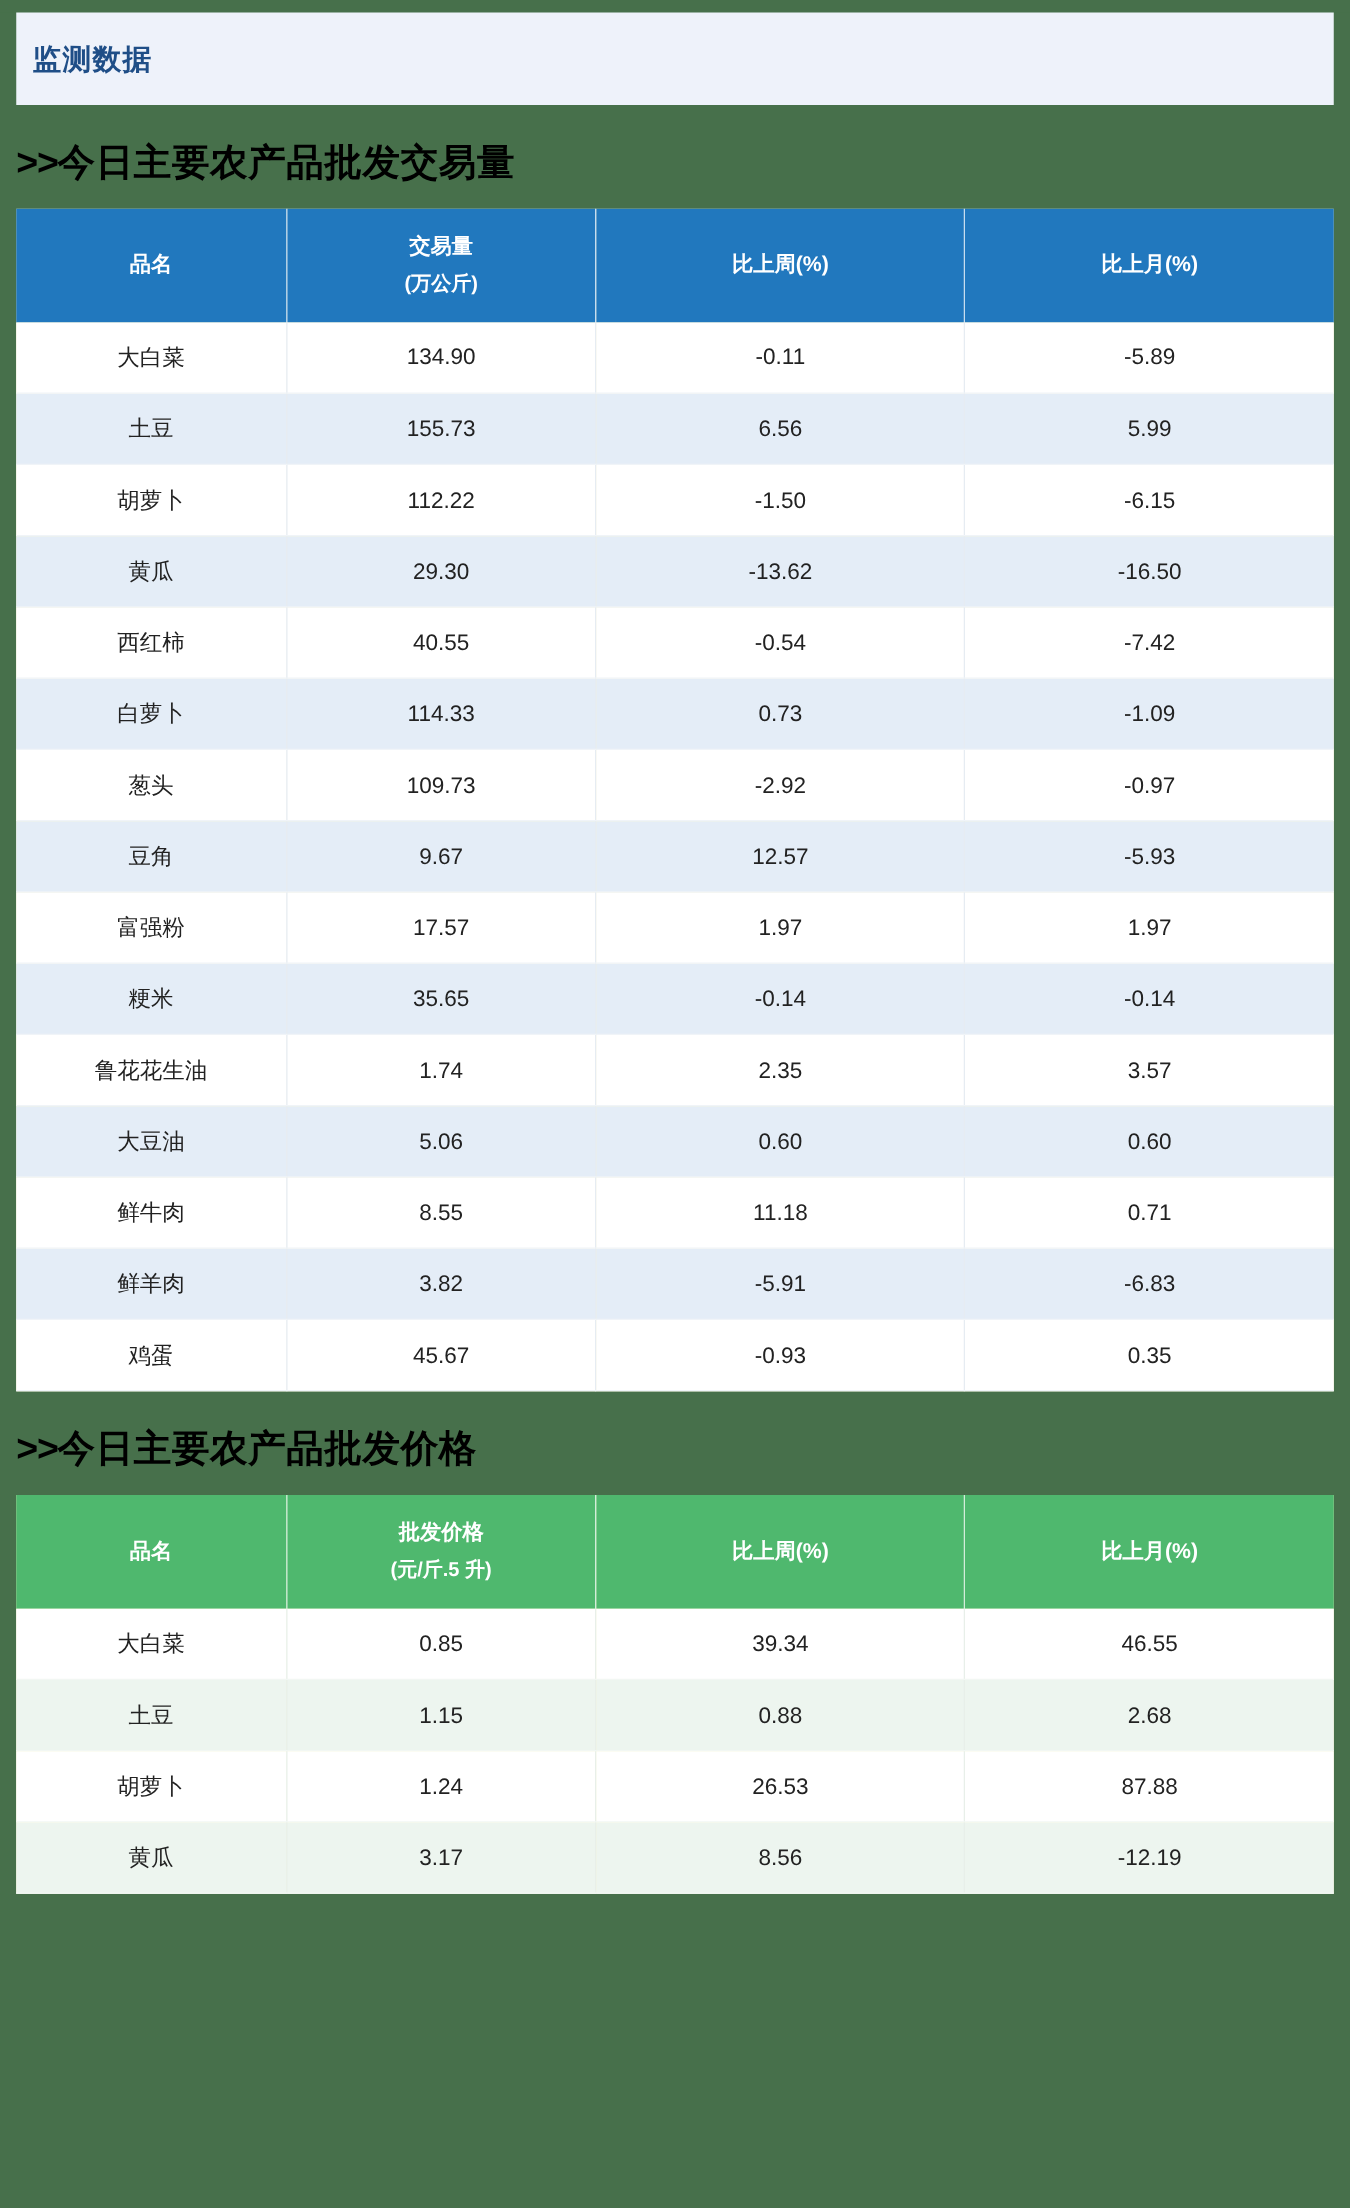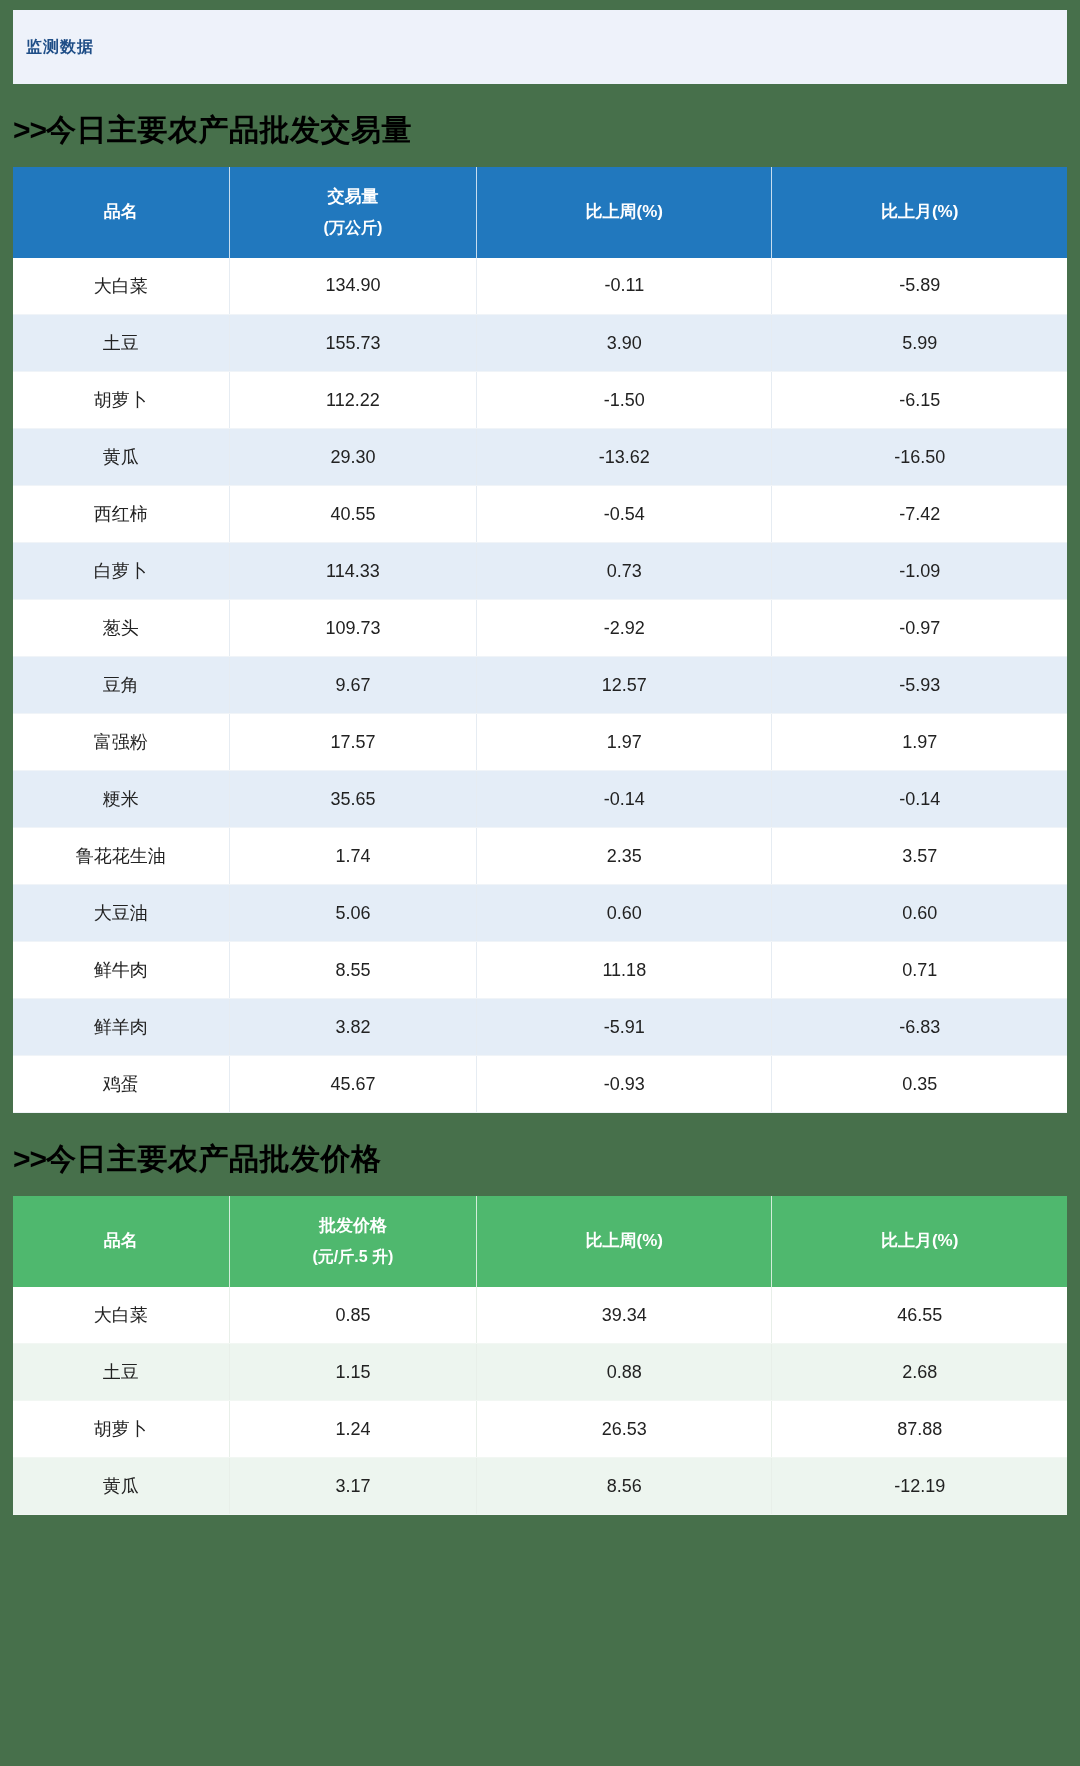--- a/index.html
+++ b/index.html
@@ -21,21 +21,21 @@
   .title-band {
     margin: 10px 13px 0 13px;
     background: #eef2fa;
     height: 74px;
     display: flex;
     align-items: center;
     padding-left: 13px;
   }
   .title-band-text {
     color: #1f4e87;
-    font-size: 16px;
+    font-size: 23px;
     font-weight: bold;
     letter-spacing: 1px;
   }
 
   
   .section-heading {
     color: #000;
     font-size: 30px;
     font-weight: bold;
     padding: 26px 0 16px 13px;
@@ -135,21 +135,21 @@
       <tbody>
         <tr>
           <td>大白菜</td>
           <td>134.90</td>
           <td>-0.11</td>
           <td>-5.89</td>
         </tr>
         <tr>
           <td>土豆</td>
           <td>155.73</td>
-          <td>3.90</td>
+          <td>6.56</td>
           <td>5.99</td>
         </tr>
         <tr>
           <td>胡萝卜</td>
           <td>112.22</td>
           <td>-1.50</td>
           <td>-6.15</td>
         </tr>
         <tr>
           <td>黄瓜</td>

